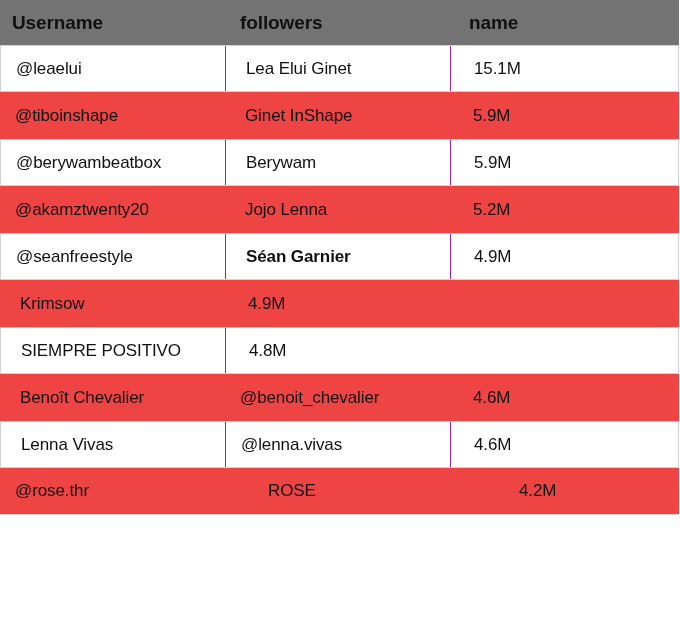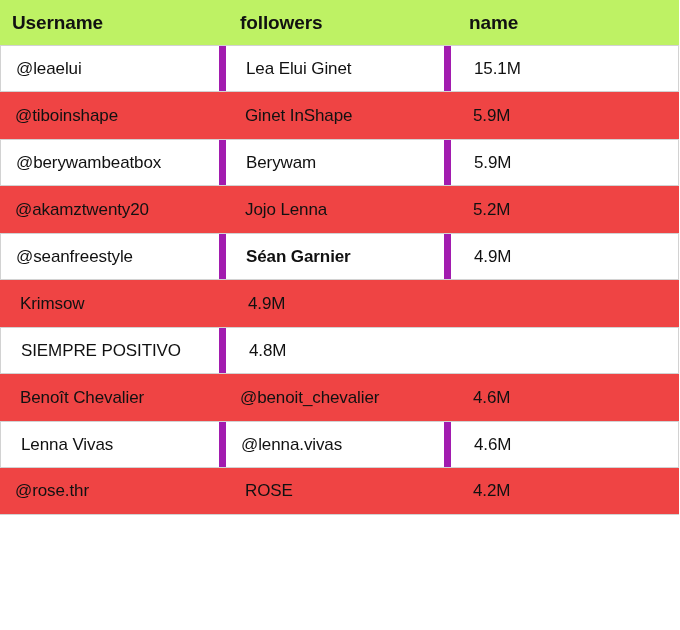--- a/index.html
+++ b/index.html
@@ -11,21 +11,21 @@
     color: #111111;
     overflow: hidden;
   }
   .table {
     width: 679px;
     letter-spacing: -0.1px;
   }
   .header-row {
     display: flex;
     height: 45px;
-    background: #bef264;
+    background: #737373;
     align-items: flex-start;
     font-weight: 700;
     font-size: 19px;
   }
   .hcell { display: flex; align-items: center; height: 100%; }
   .hc1 { width: 225px; padding-left: 12px; }
   .hc2 { width: 225px; padding-left: 15px; }
   .hc3 { flex: 1; padding-left: 15px; }
   .row {
     display: flex;
@@ -34,28 +34,29 @@
   }
   .row.white {
     background: #ffffff;
     border: 1px solid #d2d2d2;
   }
   .row.gray {
     background: #ef4444;
   }
   .row.gray:last-child {
     border-bottom: 1px solid #d2d2d2;
+    gap: 23px;
   }
   .cell {
     display: flex;
     align-items: center;
     height: 100%;
   }
   .row.white .cell:not(:last-child) {
-    border-right: 7px solid #a21caf;
+    border-right: 1px solid #a21caf;
     text-align: center;
   }
   .c1 { width: 225px; padding-left: 15px; }
   .c2 { width: 225px; padding-left: 20px; }
   .c3 { flex: 1; padding-left: 23px; }
   .cell[data-weight="bold"] { font-weight: 700; }
 </style>
 </head>
 <body>
 

